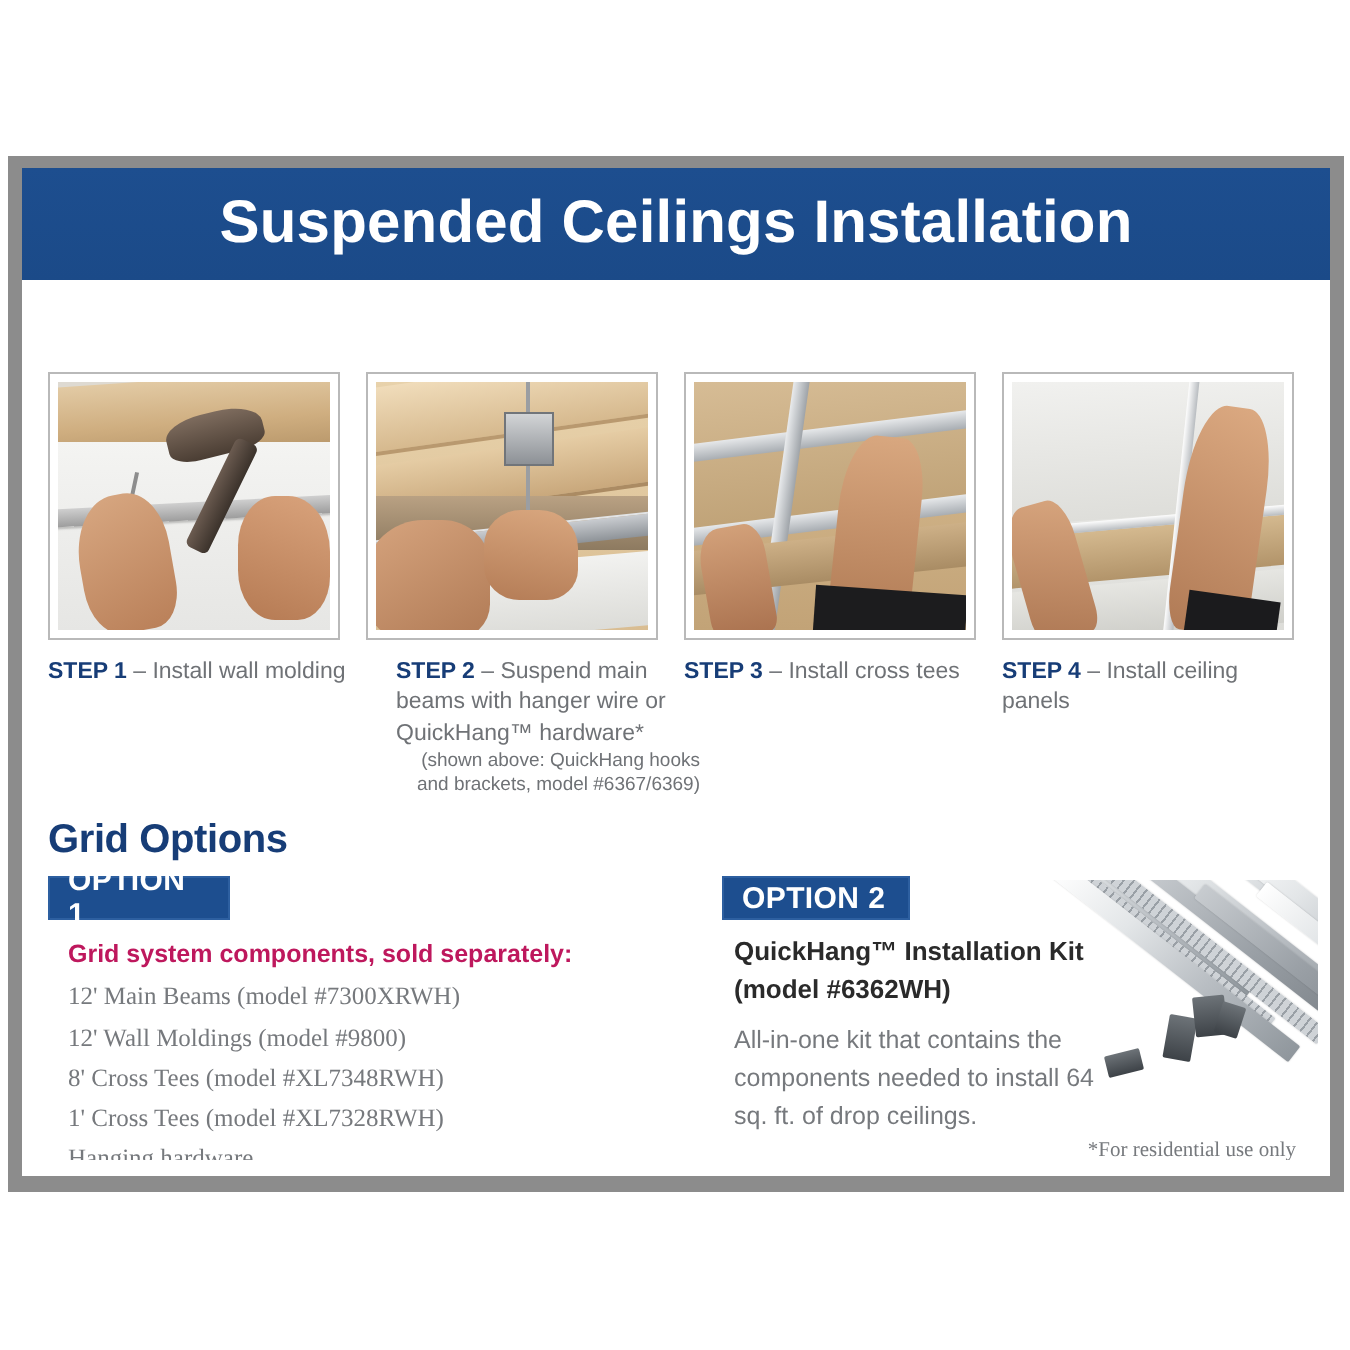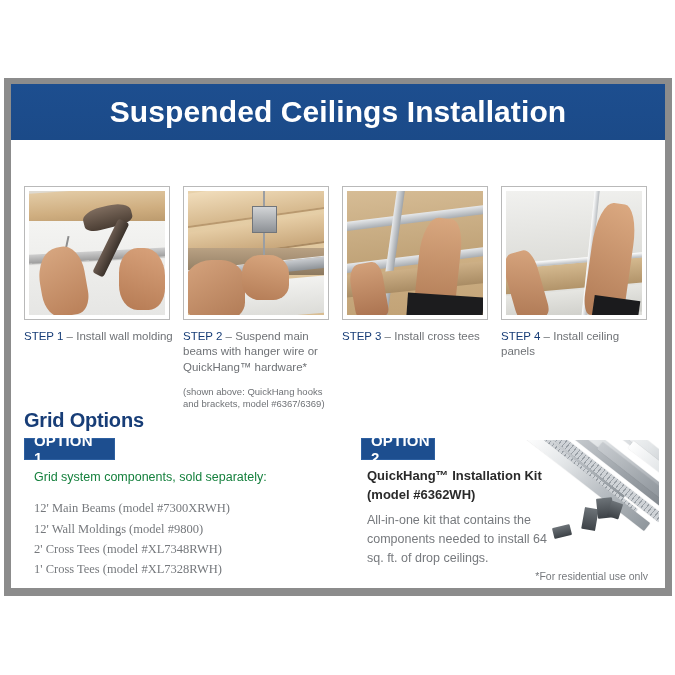--- a/index.html
+++ b/index.html
@@ -285,70 +285,71 @@
     position: absolute;
     top: 245px;
     width: 150px;
     font-size: 11.5px;
     line-height: 1.33;
     color: #6f7276;
     font-family: "Liberation Sans", sans-serif;
   }
   .caption .step-label {
     color: #173d77;
-    font-weight: normal;
+    font-weight: bold;
   }
   #caption-1 { left: 13px;  width: 150px; }
-  #caption-2 { left: 172px; width: 152px; }
+  #caption-2 { left: 187px; width: 152px; }
   #caption-3 { left: 331px; width: 152px; }
   #caption-4 { left: 490px; width: 152px; }
 
   .caption-note {
     display: block;
-    margin-top: 11px;
+    margin-top: 0;
     font-size: 9.5px;
     line-height: 1.28;
     color: #6f7276;
+    text-align: right;
   }
 
   
   .option-badge {
     position: absolute;
     height: 22px;
     background: #1d4e8f;
     border: 1px solid #2d5fa0;
     color: #ffffff;
     font-size: 15px;
     font-weight: bold;
     font-family: "Liberation Sans", sans-serif;
     display: flex;
     align-items: center;
     padding: 0 10px 0 9px;
     box-sizing: border-box;
     letter-spacing: 0.2px;
   }
   #badge-1 { left: 13px;  top: 354px; width: 91px; }
-  #badge-2 { left: 350px; top: 354px; width: 74px; }
+  #badge-2 { left: 350px; top: 354px; width: 94px; }
 
   
   #option1-body {
     position: absolute;
     left: 23px;
     top: 383px;
     width: 300px;
     font-size: 12.5px;
     line-height: 1.62;
     color: #76797d;
     font-family: "Liberation Sans", sans-serif;
   }
   #option1-body .lead {
-    color: #15803d;
-    font-weight: normal;
+    color: #be185d;
+    font-weight: bold;
     display: block;
-    margin-bottom: 11px;
+    margin-bottom: 1px;
   }
   #option1-body ul { list-style: none; margin: 0; padding: 0; }
   #option1-body li { white-space: nowrap; font-family: Liberation Serif, serif; }
 
   
   #option2-title {
     position: absolute;
     left: 356px;
     top: 383px;
     width: 180px;
@@ -369,21 +370,21 @@
     font-family: "Liberation Sans", sans-serif;
   }
   #option2-footnote {
     position: absolute;
     left: 437px;
     top: 486px;
     width: 200px;
     text-align: right;
     font-size: 10.5px;
     color: #76797d;
-    font-family: Liberation Sans, sans-serif;
+    font-family: Liberation Serif, serif;
   }
 
   
   #product-photo {
     position: absolute;
     left: 486px;
     top: 356px;
     width: 162px;
     height: 126px;
     overflow: hidden;
@@ -512,21 +513,21 @@
 
     <div class="option-badge" id="badge-1">
       <span>OPTION 1</span>
     </div>
 
     <div id="option1-body">
       <span class="lead">Grid system components, sold separately:</span>
       <ul>
         <li>12' Main Beams (model #7300XRWH)</li>
         <li>12' Wall Moldings (model #9800)</li>
-        <li>2' Cross Tees (model #XL7348RWH)</li>
+        <li>8' Cross Tees (model #XL7348RWH)</li>
         <li>1' Cross Tees (model #XL7328RWH)</li>
         <li>Hanging hardware</li>
       </ul>
     </div>
 
     <div class="option-badge" id="badge-2">
       <span>OPTION 2</span>
     </div>
 
     <div id="option2-title">QuickHang™ Installation Kit (model #6362WH)</div>

